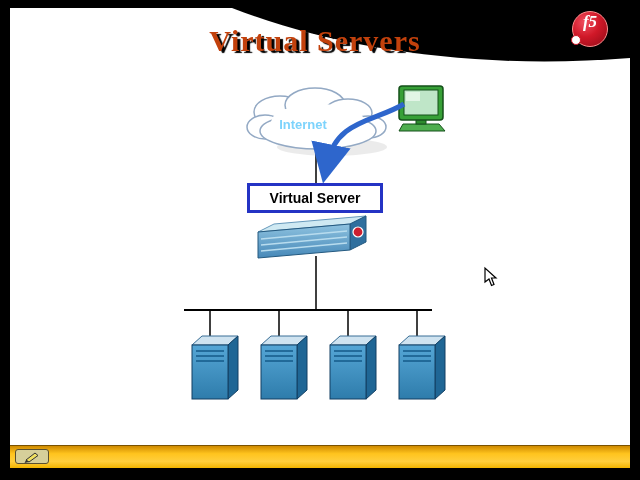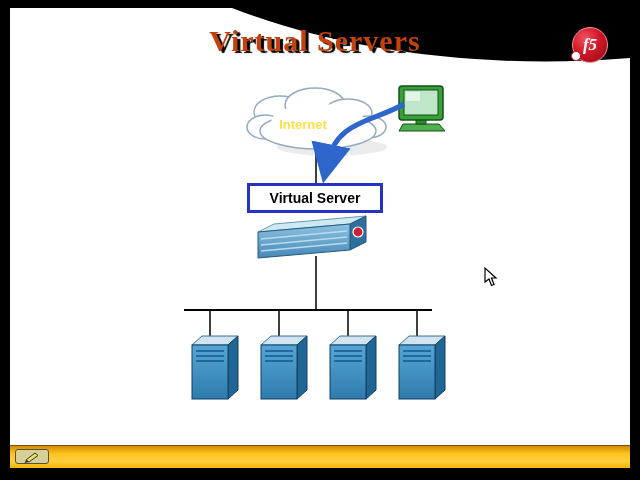--- a/index.html
+++ b/index.html
@@ -7,27 +7,27 @@
          font-family:"Liberation Sans",sans-serif;}
   .slide{position:absolute;left:10px;top:8px;width:620px;height:437px;background:#ffffff;z-index:1;}
   svg.art{position:absolute;left:0;top:0;z-index:2;pointer-events:none;}
 
   .title{position:absolute;left:165px;top:24px;width:300px;text-align:center;z-index:3;
          font-family:"Liberation Serif",serif;font-weight:bold;font-size:30px;color:#c2410c;
          text-shadow:3px 2px 1px #000;letter-spacing:1px;}
 
   .logo{position:absolute;left:572px;top:11px;width:34px;height:34px;border-radius:50%;z-index:3;
         background:radial-gradient(circle at 35% 30%, #f05060 0%, #d01828 45%, #8e0a16 100%);
-        border:1px solid #ff9090;display:flex;align-items:center;justify-content:center;margin-top:16px;}
+        border:1px solid #ff9090;display:flex;align-items:flex-start;justify-content:center;}
   .logo-text{color:#fff;font-family:"Liberation Serif",serif;font-style:italic;font-weight:bold;font-size:17px;}
   .logo-ball{position:absolute;left:-2px;top:23px;width:8px;height:8px;border-radius:50%;
              background:#fff;border:1px solid #d01828;}
 
   .internet-label{position:absolute;left:258px;top:117px;width:90px;text-align:center;z-index:3;
-                  font-weight:bold;font-size:13px;color:#fde047;}
+                  font-weight:bold;font-size:13px;color:#7dd3fc;}
 
   .vs-box{position:absolute;left:247px;top:183px;width:130px;height:24px;background:#ffffff;
           border:3px solid #2433c4;z-index:3;display:flex;align-items:center;justify-content:center;
           font-weight:bold;font-size:14px;color:#000000;}
 
   .bar{position:absolute;left:10px;top:445px;width:620px;height:22px;z-index:3;
        background:linear-gradient(180deg,#cf8a00 0%,#ffc41e 35%,#ffce3d 70%,#f2b400 100%);
        border-top:1px solid #7a5200;}
   .pen-btn{position:absolute;left:5px;top:3px;width:34px;height:15px;border:1px solid #5a5030;
            border-radius:3px;background:#d6cf9a;display:flex;align-items:center;justify-content:center;

